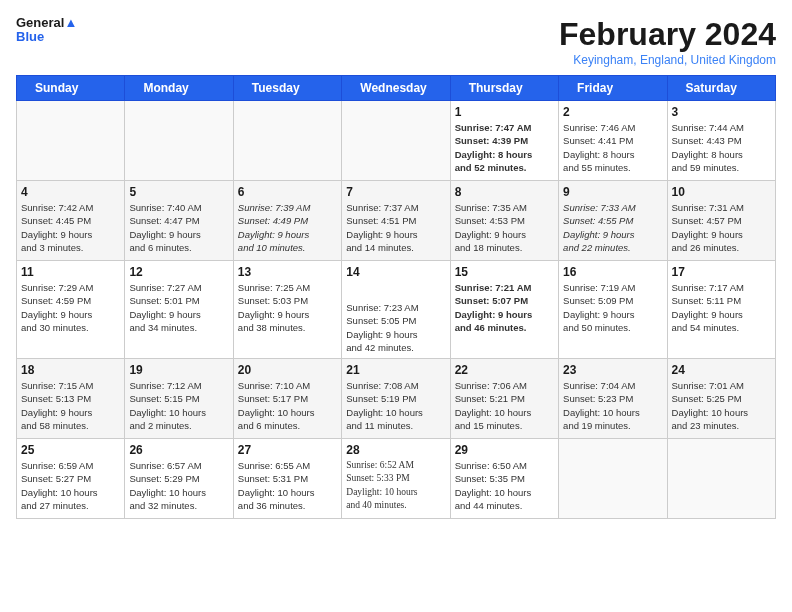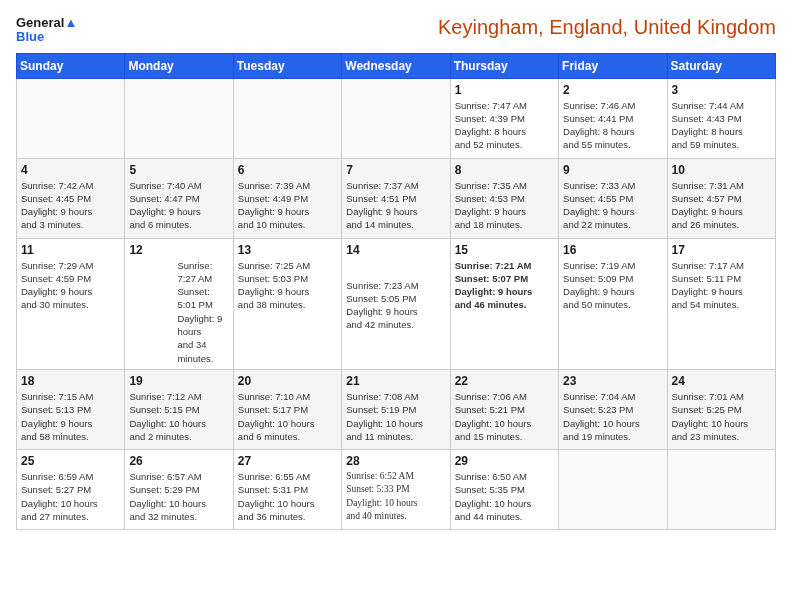--- a/index.html
+++ b/index.html
@@ -21,34 +21,34 @@
       align-items: flex-start;
       gap: 4px;
     }
     .title-block { text-align: right; }
     .month-title {
       font-size: 32px;
       font-weight: bold;
       color: #1a1a1a;
     }
     .location {
-      font-size: 20px;
-      color: #c2410c;
+      font-size: 12px;
+      color: #3b82f6;
     }
     table {
       width: 100%;
       border-collapse: collapse;
       table-layout: fixed;
     }
     th {
       background: #2563eb;
       color: #fff;
       font-size: 12px;
       font-weight: bold;
-      padding: 5px 3px;
+      padding: 5px 18px;
       text-align: left;
       border: 1px solid #1d4ed8;
     }
     td {
       border: 1px solid #ccc;
       vertical-align: top;
       padding: 4px 4px;
       font-size: 10px;
       color: #333;
       height: 80px;
@@ -73,20 +73,21 @@
 <body>
 
 <div class="header">
   <div class="logo">
   <div style="display:flex;flex-direction:column;line-height:1.1">
     <span style="font-size:13px;font-weight:bold;color:#1a1a1a;">General<span style="color:#2563eb;">▲</span></span>
     <span style="font-size:13px;font-weight:bold;color:#2563eb;">Blue</span>
   </div>
 </div>
   <div class="title-block">
+    <div class="month-title">February 2024</div>
     <div class="location">Keyingham, England, United Kingdom</div>
   </div>
 </div>
 
 <table>
   <thead>
     <tr>
     <th>Sunday</th>
         <th>Monday</th>
         <th>Tuesday</th>
@@ -97,21 +98,21 @@
       </tr>
   </thead>
   <tbody id="calendar-body">
   <tr>
         <td class="empty"></td>
         <td class="empty"></td>
         <td class="empty"></td>
         <td class="empty"></td>
         <td>
           <div class="day-num">1</div>
-          <div class="cell-info" style="white-space: pre-line;">Sunrise: 7:47 AM
+          <div class="cell-info" style="white-space: pre-line; font-weight: bold;">Sunrise: 7:47 AM
 Sunset: 4:39 PM
 Daylight: 8 hours
 and 52 minutes.</div>
         </td>
         <td>
           <div class="day-num">2</div>
           <div class="cell-info" style="white-space: pre-line;">Sunrise: 7:46 AM
 Sunset: 4:41 PM
 Daylight: 8 hours
 and 55 minutes.</div>
@@ -134,42 +135,42 @@
         </td>
         <td>
           <div class="day-num">5</div>
           <div class="cell-info" style="white-space: pre-line;">Sunrise: 7:40 AM
 Sunset: 4:47 PM
 Daylight: 9 hours
 and 6 minutes.</div>
         </td>
         <td>
           <div class="day-num">6</div>
-          <div class="cell-info" style="white-space: pre-line;">Sunrise: 7:39 AM
+          <div class="cell-info" style="white-space: pre-line; font-style: italic;">Sunrise: 7:39 AM
 Sunset: 4:49 PM
 Daylight: 9 hours
 and 10 minutes.</div>
         </td>
         <td>
           <div class="day-num">7</div>
           <div class="cell-info" style="white-space: pre-line;">Sunrise: 7:37 AM
 Sunset: 4:51 PM
 Daylight: 9 hours
 and 14 minutes.</div>
         </td>
         <td>
           <div class="day-num">8</div>
           <div class="cell-info" style="white-space: pre-line;">Sunrise: 7:35 AM
 Sunset: 4:53 PM
 Daylight: 9 hours
 and 18 minutes.</div>
         </td>
         <td>
           <div class="day-num">9</div>
-          <div class="cell-info" style="white-space: pre-line;">Sunrise: 7:33 AM
+          <div class="cell-info" style="white-space: pre-line; font-style: italic;">Sunrise: 7:33 AM
 Sunset: 4:55 PM
 Daylight: 9 hours
 and 22 minutes.</div>
         </td>
         <td>
           <div class="day-num">10</div>
           <div class="cell-info" style="white-space: pre-line;">Sunrise: 7:31 AM
 Sunset: 4:57 PM
 Daylight: 9 hours
 and 26 minutes.</div>
@@ -178,21 +179,21 @@
       <tr>
         <td>
           <div class="day-num">11</div>
           <div class="cell-info" style="white-space: pre-line;">Sunrise: 7:29 AM
 Sunset: 4:59 PM
 Daylight: 9 hours
 and 30 minutes.</div>
         </td>
         <td>
           <div class="day-num">12</div>
-          <div class="cell-info" style="white-space: pre-line; margin-left: 48px;">Sunrise: 7:27 AM
+          <div class="cell-info" style="white-space: pre-line;">Sunrise: 7:27 AM
 Sunset: 5:01 PM
 Daylight: 9 hours
 and 34 minutes.</div>
         </td>
         <td>
           <div class="day-num">13</div>
           <div class="cell-info" style="white-space: pre-line;">Sunrise: 7:25 AM
 Sunset: 5:03 PM
 Daylight: 9 hours
 and 38 minutes.</div>

